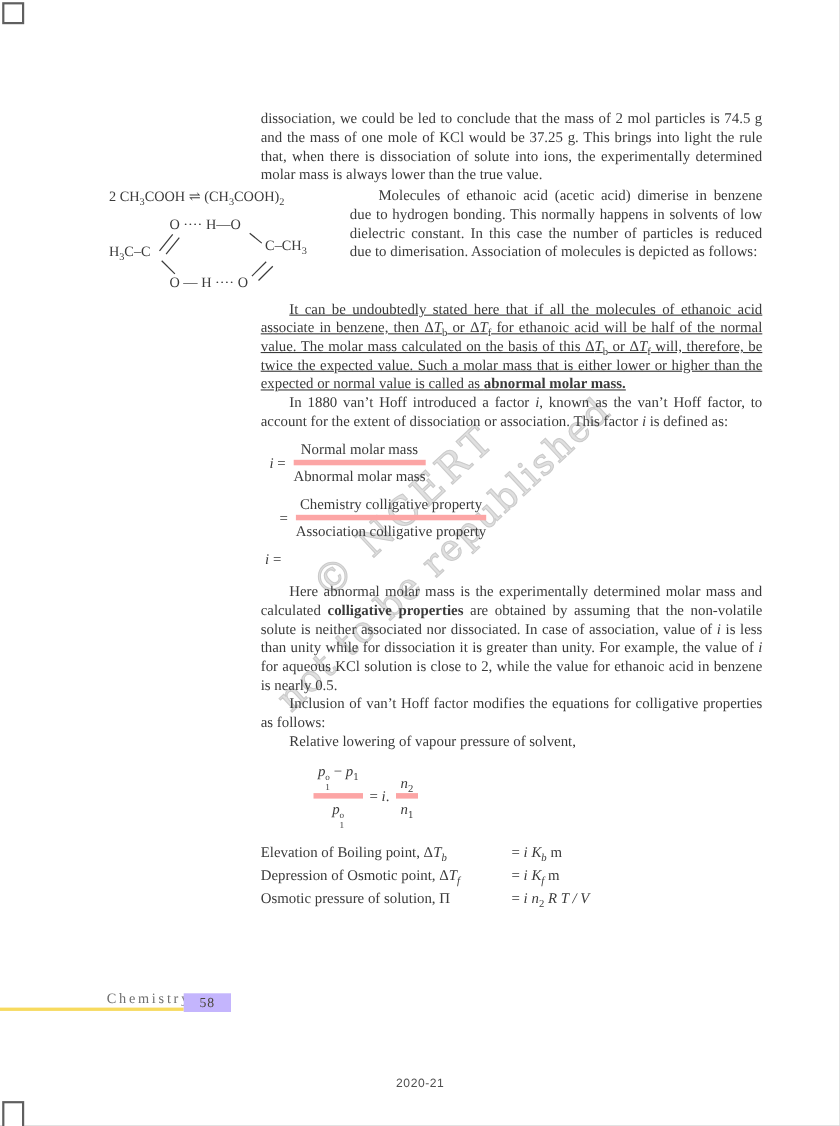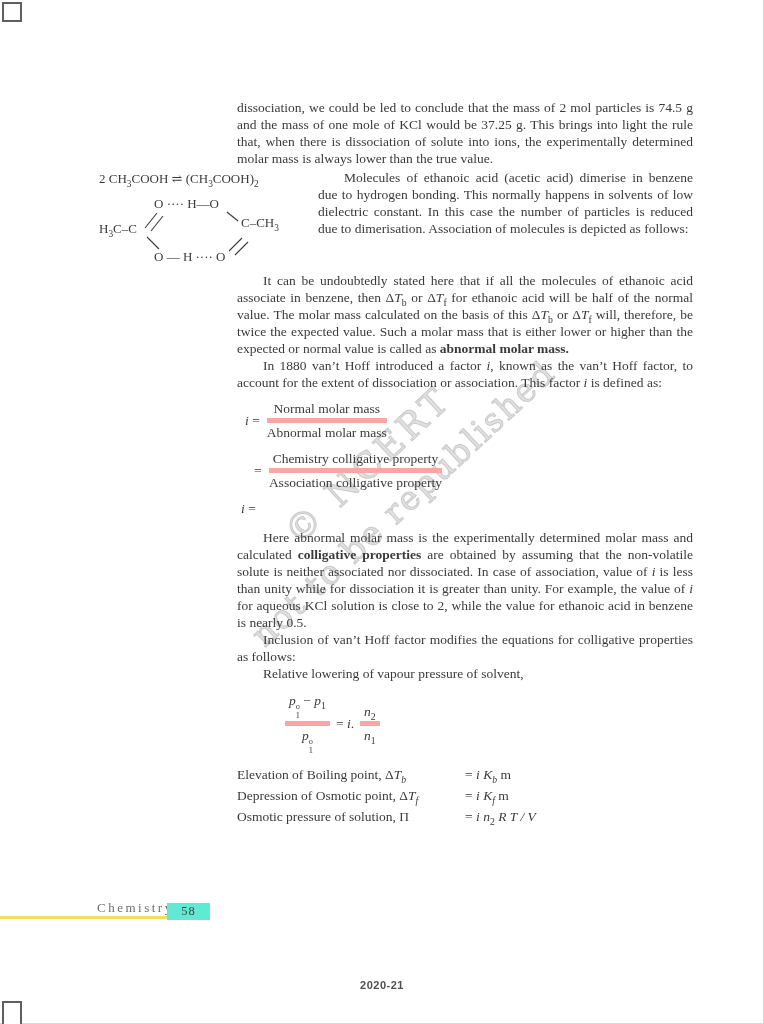--- a/index.html
+++ b/index.html
@@ -32,21 +32,21 @@
   
   .structrow{display:flex;margin-left:-140px;width:596px;margin-top:2px;}
   .leftcol{width:214px;flex:none;}
   .rightcol{flex:1;margin-left:7px;}
 
   .dimer-eq{font-size:13px;white-space:nowrap;margin:1px 0 3px 2px;text-align:left;}
   .dimer{position:relative;width:212px;height:82px;font-size:13px;text-align:center;}
   .dimer .atom{position:absolute;white-space:nowrap;line-height:14px;}
   .dimer svg{position:absolute;left:0;top:0;}
 
-  .p3{margin-top:-14px;}
+  .p3{margin-top:-14px;text-decoration:underline;}
   .p4{margin-top:5px;}
   .p5{margin-top:12px;}
   .p6{margin-top:4px;}
   .rel{margin-top:4px;}
 
   
   .eqrow{display:flex;align-items:center;margin:9px 0;text-align:left;}
   .eqrow .lhs{margin-right:7px;white-space:nowrap;}
   .frac{display:inline-block;text-align:center;vertical-align:middle;}
   .frac .num{display:block;border-bottom:5px solid #fca5a5;padding:0 4px 1px;}
@@ -65,24 +65,24 @@
   
   .it{font-style:italic;}
   .bd{font-weight:bold;}
   .sb{vertical-align:sub;font-size:.72em;line-height:0;}
   .stk{display:inline-flex;flex-direction:column;font-size:.62em;line-height:1.05;
        vertical-align:-0.45em;text-align:left;}
 
   
   .footer-rule{position:absolute;left:0;top:916px;width:167px;height:3px;background:#f7da5e;}
   .footer-subject{position:absolute;left:97px;top:900px;font-size:13px;letter-spacing:2.5px;color:#6e6e6e;}
-  .footer-pagebox{position:absolute;left:167px;top:903px;width:43px;height:17px;background:#5eead4;
+  .footer-pagebox{position:absolute;left:167px;top:903px;width:43px;height:17px;background:#c4b5fd;
       display:flex;align-items:center;justify-content:center;font-size:12.5px;color:#4a463b;letter-spacing:1px;}
   .year{position:absolute;left:0;right:0;top:979px;text-align:center;
-      font-family:"Liberation Sans",sans-serif;font-size:11px;font-weight:700;color:#4f4f4f;letter-spacing:.5px;}
+      font-family:"Liberation Sans",sans-serif;font-size:11px;font-weight:400;color:#4f4f4f;letter-spacing:.5px;}
 </style>
 </head>
 <body>
 
 <div class="page">
 
   <div class="mark tl"></div>
   <div class="mark bl"></div>
 
   <div class="watermark">

